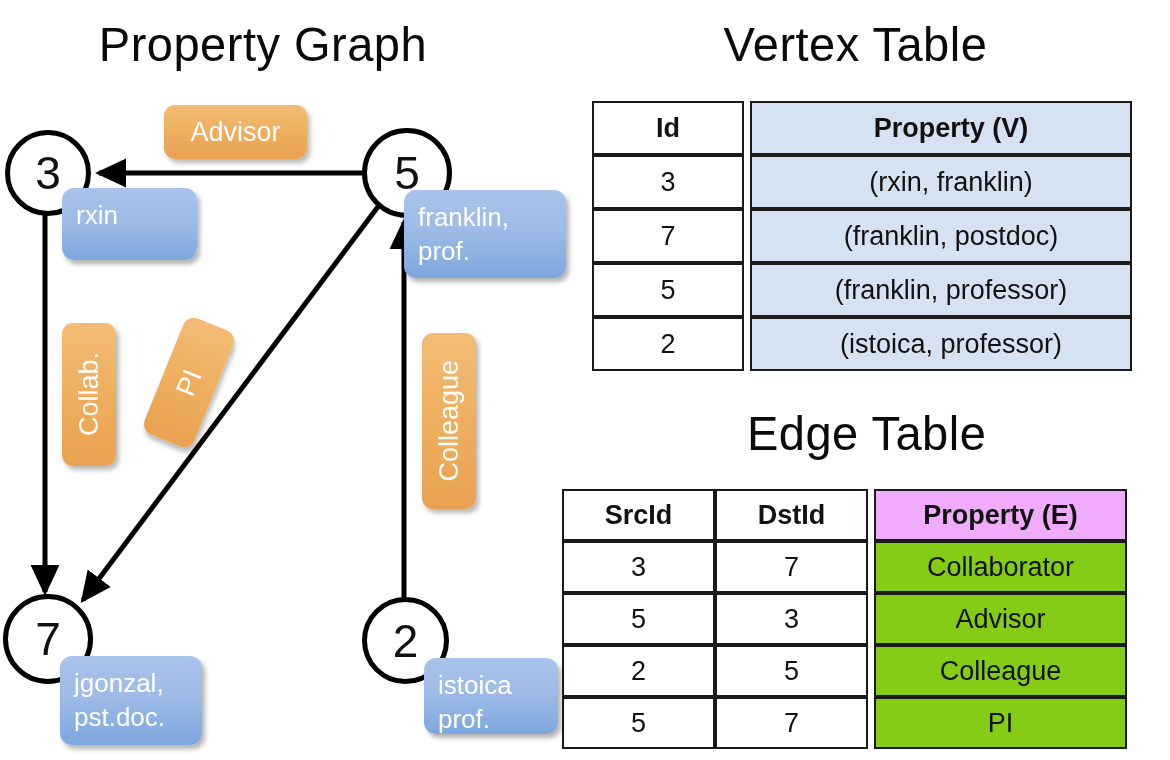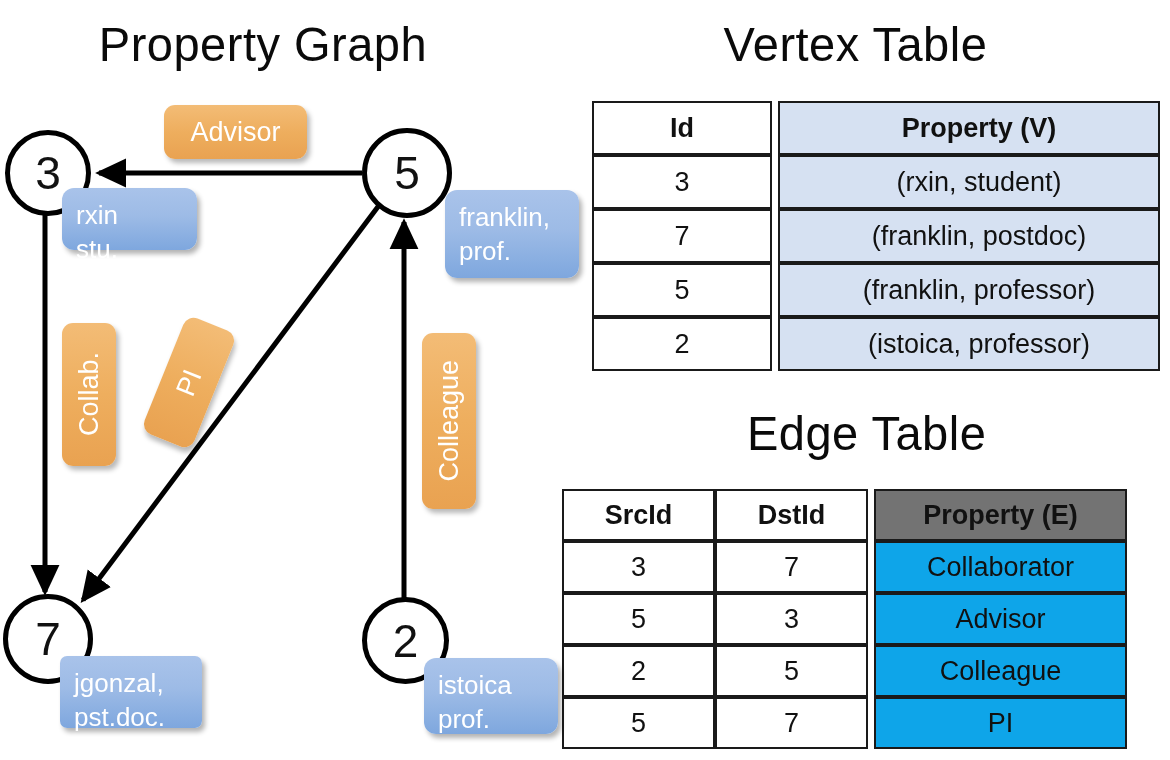--- a/index.html
+++ b/index.html
@@ -112,30 +112,30 @@
     font-weight: 400;
     font-size: 27px;
     color: #111;
     background: #ffffff;
     box-sizing: border-box;
   }
   .tbl th { font-weight: 700; font-size: 27px; }
 
   #vertex-table { left: 592px; top: 101px; }
   #vertex-table td, #vertex-table th { height: 54px; }
-  #vertex-table .c-id    { width: 180px; }
+  #vertex-table .c-id    { width: 152px; }
   #vertex-table .c-prop  { width: 382px; background: #d6e1f2; padding-left: 20px; }
   #vertex-table th.c-prop{ background: #d6e1f2; }
 
   #edge-table { left: 562px; top: 489px; }
   #edge-table td, #edge-table th { height: 52px; }
   #edge-table .c-src  { width: 153px; }
   #edge-table .c-dst  { width: 153px; }
-  #edge-table .c-prop { width: 253px; background: #0ea5e9; }
-  #edge-table th.c-prop { background: #737373; }
+  #edge-table .c-prop { width: 253px; background: #84cc16; }
+  #edge-table th.c-prop { background: #f0abfc; }
 
   
   .gapcol { width: 6px; border: none !important; background: #fff !important; }
 </style>
 </head>
 <body>
 
 <div class="title" id="title-property-graph">Property Graph</div>
 <div class="title" id="title-vertex-table">Vertex Table</div>
 <div class="title" id="title-edge-table">Edge Table</div>
@@ -164,31 +164,30 @@
   <div class="vertex" style="left:362px; top:128px; width:90px; height:90px;">
     <span>5</span>
   </div>
   <div class="vertex" style="left:3px;  top:594px; width:90px; height:90px;">
     <span>7</span>
   </div>
   <div class="vertex" style="left:362px; top:597px; width:87px; height:87px;">
     <span>2</span>
   </div>
 
-  <div class="prop-box" style="left:62px; top:188px; width:135px; height:62px;">
+  <div class="prop-box" style="left:62px; top:188px; width:135px; height:72px;">
     <div>rxin</div>
-    <div>stu.</div>
-  </div>
-
-  <div class="prop-box" style="left:445px; top:190px; width:134px; height:88px;">
+  </div>
+
+  <div class="prop-box" style="left:404px; top:190px; width:162px; height:88px;">
     <div>franklin,</div>
     <div>prof.</div>
   </div>
 
-  <div class="prop-box" style="left:60px; top:656px; width:142px; height:72px;border-radius:7px;">
+  <div class="prop-box" style="left:60px; top:656px; width:142px; height:89px;">
     <div>jgonzal,</div>
     <div>pst.doc.</div>
   </div>
 
   <div class="prop-box" style="left:424px; top:658px; width:134px; height:76px;">
     <div>istoica</div>
     <div>prof.</div>
   </div>
 
   <div class="edge-label" style="left:164px; top:105px; width:143px; height:54px;">
@@ -211,21 +210,21 @@
 <table class="tbl" id="vertex-table">
   <tbody>
       <tr>
     <th class="c-id">Id</th>
     <td class="gapcol"></td>
     <th class="c-prop">Property (V)</th>
   </tr>
   <tr>
     <td class="c-id">3</td>
     <td class="gapcol"></td>
-    <td class="c-prop">(rxin, student)</td>
+    <td class="c-prop">(rxin, franklin)</td>
   </tr>
   <tr>
     <td class="c-id">7</td>
     <td class="gapcol"></td>
     <td class="c-prop">(franklin, postdoc)</td>
   </tr>
   <tr>
     <td class="c-id">5</td>
     <td class="gapcol"></td>
     <td class="c-prop">(franklin, professor)</td>

